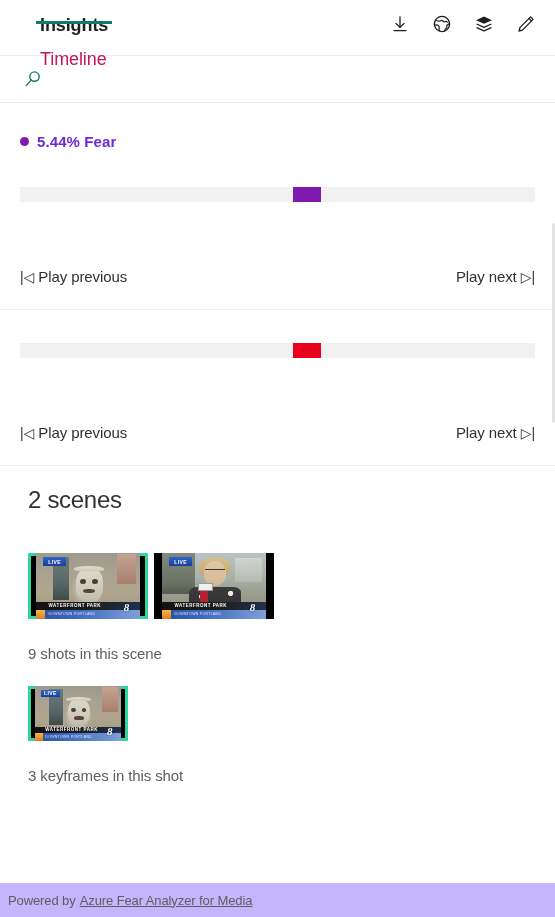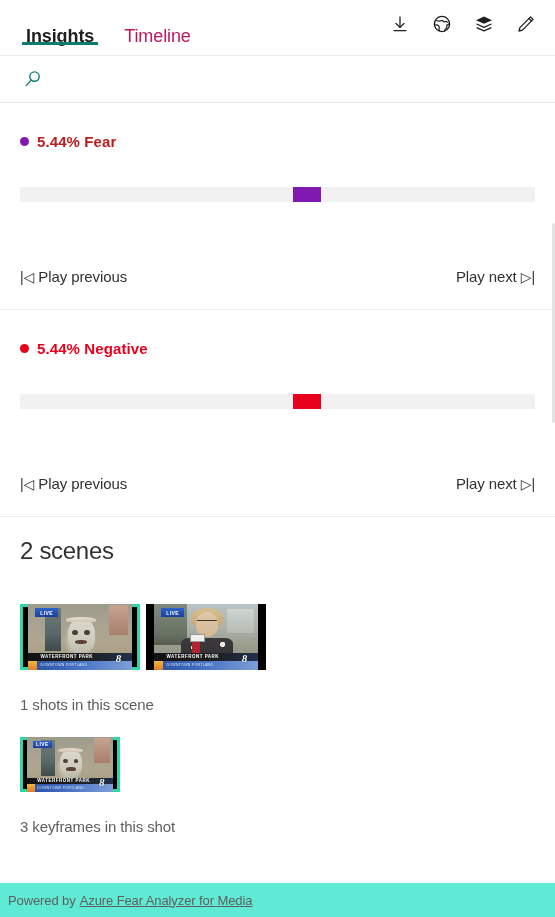--- a/index.html
+++ b/index.html
@@ -31,22 +31,23 @@
     align-items: flex-start;
     justify-content: space-between;
     border-bottom: 1px solid #ebebeb;
     padding: 0;
     position: relative;
   }
 
   .tabs {
     display: flex;
     align-items: flex-start;
-    padding-left: 22px;
+    padding-left: 36px;
     height: 100%;
+    flex-direction: column;
   }
 
   .tab {
     position: relative;
     font-size: 18px;
     line-height: 1;
     color: #be185d;
     padding: 16px 4px 0 4px;
     margin-right: 22px;
     cursor: pointer;
@@ -124,21 +125,21 @@
     flex: 1 1 auto;
     overflow-y: auto;
     overflow-x: hidden;
     position: relative;
   }
 
   .section {
     padding: 0 20px;
     border-bottom: 1px solid #ededed;
   }
-  .section.no-border { border-bottom: none; }
+  .section.no-border { border-bottom: none; margin-left: 8px; }
 
   .section-title {
     font-size: 24px;
     font-weight: normal;
     color: #323130;
     letter-spacing: -0.3px;
     padding-top: 20px;
     padding-bottom: 8px;
     line-height: 1.2;
   }
@@ -427,21 +428,21 @@
 
   
   .footer {
     flex: 0 0 34px;
     height: 34px;
     display: flex;
     align-items: center;
     padding-left: 8px;
     font-size: 13px;
     color: #605e5c;
-    background: #5eead4;
+    background: #c4b5fd;
     letter-spacing: -0.1px;
   }
   .footer a {
     color: #605e5c;
     text-decoration: underline;
     margin-left: 4px;
     cursor: pointer;
   }
 
   
@@ -506,21 +507,21 @@
       </svg>
     </span>
   </div>
 
   <div class="body">
 
     <div class="section">
 
       <div class="legend-row">
         <span class="legend-dot" style="background:#8019b0"></span>
-        <span class="legend-label" style="color:#b91c1c">5.44% Fear</span>
+        <span class="legend-label" style="color:#6d28d9">5.44% Fear</span>
       </div>
 
       <div class="track-wrap">
         <div class="track">
           <div class="track-marker" style="background:#8019b0; left:53%;"></div>
         </div>
       </div>
 
       <div class="playnav">
         <button class="playbtn">
@@ -529,24 +530,20 @@
         </button>
         <button class="playbtn">
           <span>Play next</span>
           <span class="glyph">▷|</span>
         </button>
       </div>
     </div>
 
     <div class="section">
 
-      <div class="legend-row">
-        <span class="legend-dot" style="background:#e8001c"></span>
-        <span class="legend-label" style="color:#e8001c">5.44% Negative</span>
-      </div>
 
       <div class="track-wrap">
         <div class="track">
           <div class="track-marker" style="background:#e8001c; left:53%;"></div>
         </div>
       </div>
 
       <div class="playnav">
         <button class="playbtn">
           <span class="glyph">|◁</span>
@@ -593,21 +590,21 @@
             </div>
             <div class="live-badge">LIVE</div>
             <div class="lower-third">WATERFRONT PARK</div>
             <div class="lower-third2">DOWNTOWN PORTLAND</div>
             <div class="chan8">8</div>
           </div>
         </div>
 
       </div>
 
-      <div class="meta-line">1 shots in this scene</div>
+      <div class="meta-line">9 shots in this scene</div>
 
       <div class="thumbs" style="padding-top:24px;">
         <div class="thumb small sel">
           <div class="thumb-inner">
             <div class="img-zombie">
               <div class="face">
                 <div class="band"></div>
                 <div class="eye l"></div>
                 <div class="eye r"></div>
                 <div class="mouth"></div>

